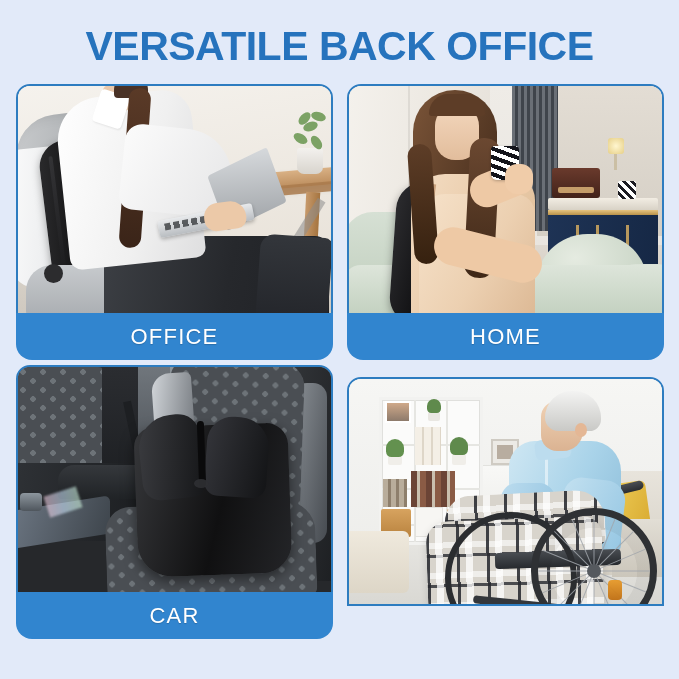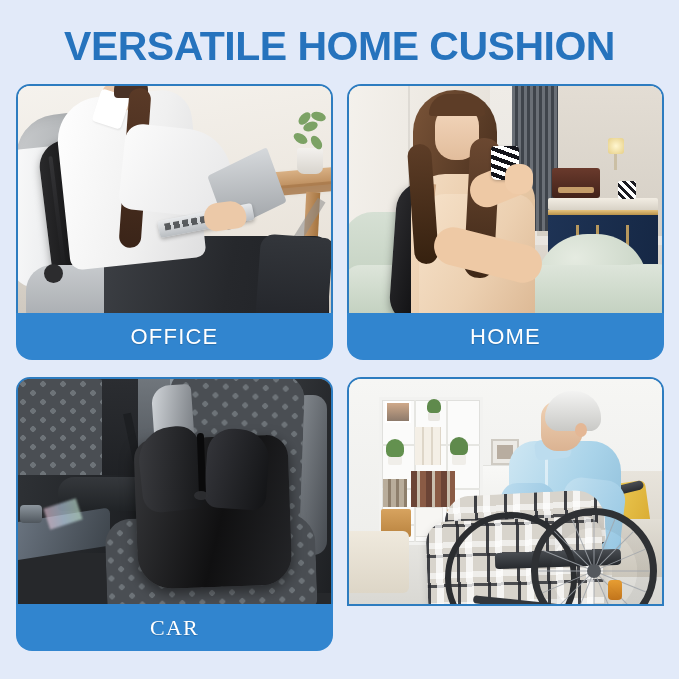--- a/index.html
+++ b/index.html
@@ -20,21 +20,21 @@
     letter-spacing:-0.5px;
     color:#2673bd;
     white-space:nowrap;
   }
 
   
   #grid{position:absolute; left:0; top:0; width:679px; height:679px;}
   .card{position:absolute; width:317px; height:276px;}
   .card.c0{left:16px;  top:84px;}
   .card.c1{left:347px; top:84px;}
-  .card.c2{left:16px;  top:377px;font-family:Liberation Serif, serif;}
+  .card.c2{left:16px;  top:365px;}
   .card.c3{left:347px; top:377px;}
 
   .photo{
     position:absolute; left:0; top:0; width:317px; height:231px;
     border:2px solid #2d7cc0;
     border-radius:14px 14px 0 0;
     overflow:hidden;
     background:#cfd4d8;
   }
   .c2 .photo{height:229px;}
@@ -377,21 +377,21 @@
   .s4 .chhandle{position:absolute;right:18px;top:106px;width:44px;height:9px;
     background:linear-gradient(#4b4f54,#2a2d31);border-radius:5px;transform:rotate(-14deg)}
   .s4 .reflect{position:absolute;right:40px;bottom:4px;width:14px;height:20px;
     background:linear-gradient(#e79a2a,#c06f12);border-radius:4px;opacity:.95}
   .s4 .footbar{position:absolute;left:124px;bottom:-4px;width:92px;height:8px;
     background:#33363a;border-radius:4px;transform:rotate(6deg)}
 </style>
 </head>
 <body>
 
-<h1 id="page-title">VERSATILE HOME CUSHION</h1>
+<h1 id="page-title">VERSATILE BACK OFFICE</h1>
 
 <div id="grid">
 
   <div class="card c0">
     <div class="photo">
       <div class="sc s1">
         <div class="wall"></div>
         <div class="floor"></div>
         <div class="desk"></div>
         <div class="desk2"></div>

